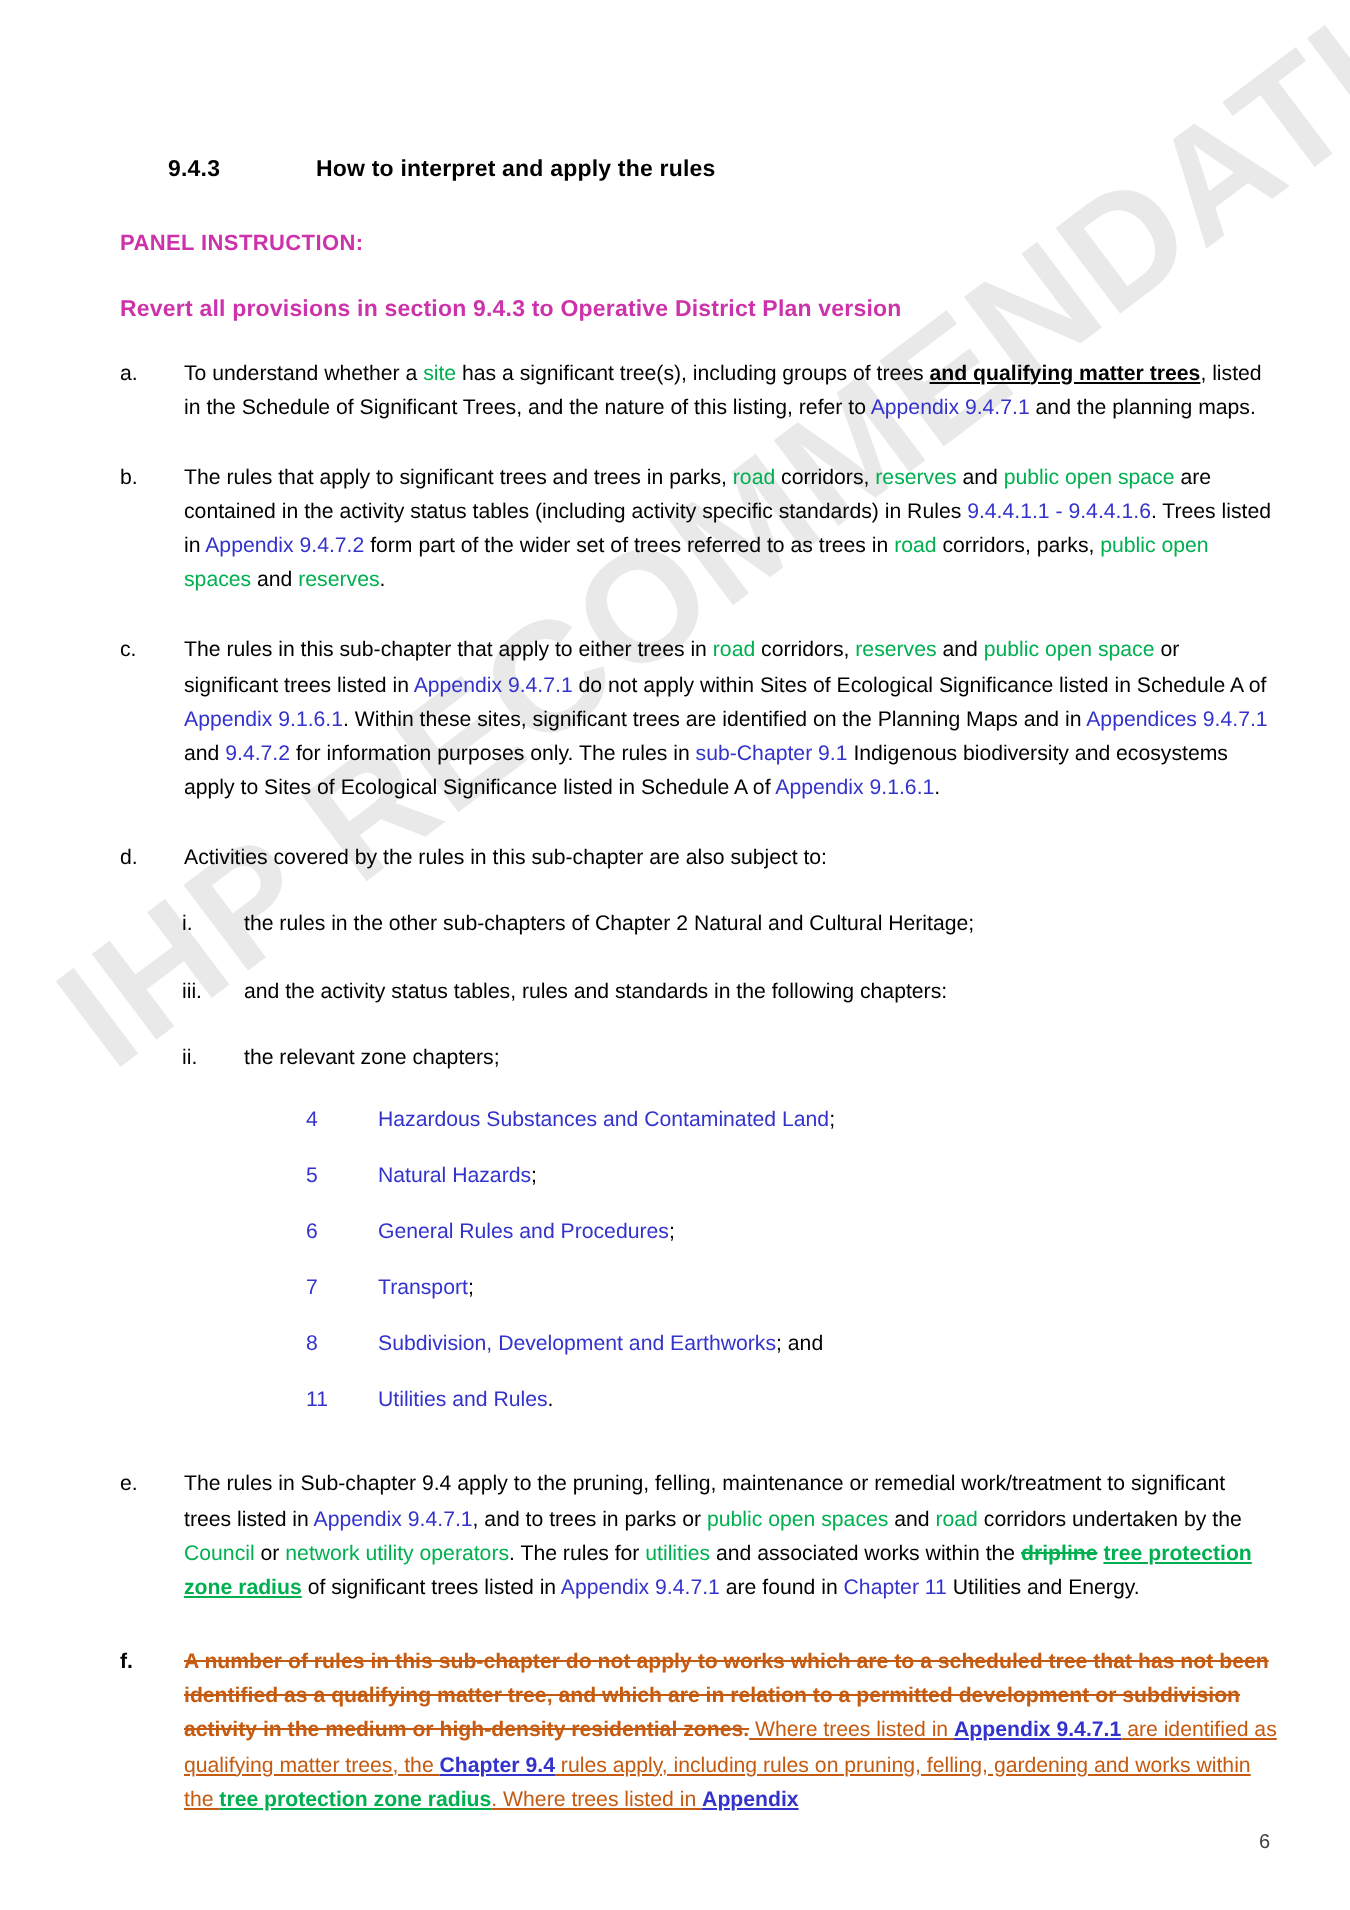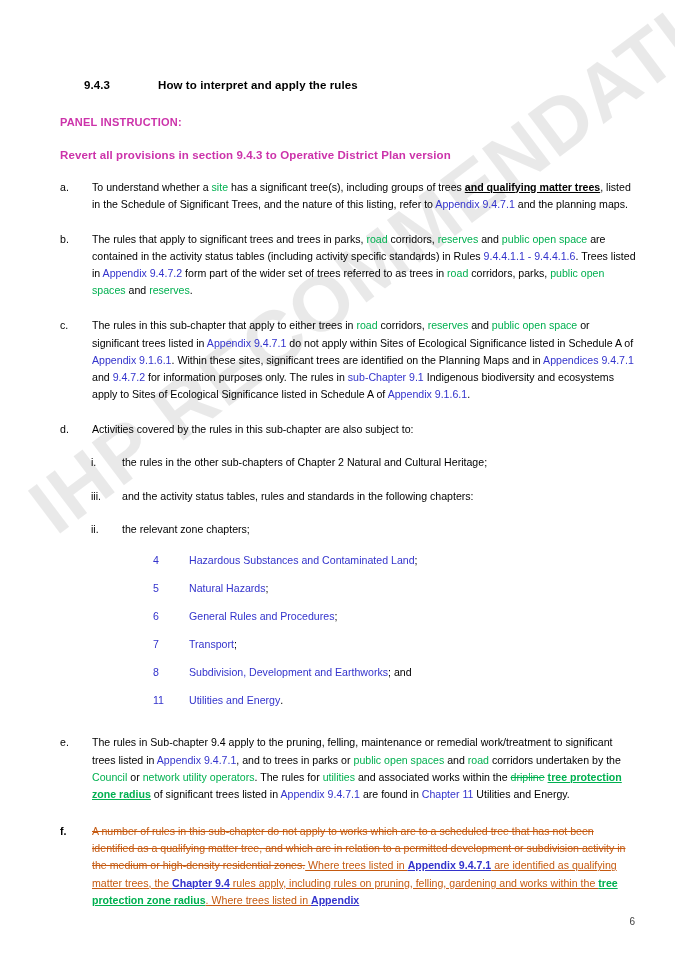--- a/index.html
+++ b/index.html
@@ -107,21 +107,21 @@
     font-weight: normal;
   }
   .chap-item .ctitle { color: #3333CC; }
   .chap-item .semi { color: #000; }
 
   .g { color: #00B050; text-align: right; }
   .b { color: #3333CC; }
   .o { color: #C55A11; }
   .bu { font-weight: bold; text-decoration: underline; }
   .u  { text-decoration: underline; }
-  .st { text-decoration: line-through; }
+  .st { text-decoration: line-through; font-weight: bold; }
   .g.st { text-decoration: line-through; }
   .o.st { text-decoration: line-through; }
   .o.u  { text-decoration: underline; }
   .b.bu { color: #3333CC; font-weight: bold; text-decoration: underline; }
   .g.bu { color: #00B050; font-weight: bold; text-decoration: underline; }
   .k.bu { color: #000; font-weight: bold; }
 
   .clause-f { margin-top: 20px; }
   .clause-f .body { color: #C55A11; }
 
@@ -206,21 +206,21 @@
           <span class="ctitle">Transport</span>
           <span class="semi">;</span>
       </div>
       <div class="chap-item">
         <span class="cnum">8</span>
           <span class="ctitle">Subdivision, Development and Earthworks</span>
           <span class="semi">; and</span>
       </div>
       <div class="chap-item">
         <span class="cnum">11</span>
-          <span class="ctitle">Utilities and Energy</span>
+          <span class="ctitle">Utilities and Rules</span>
           <span class="semi">.</span>
       </div>
     </div>
 
     <div class="clause" style="margin-top:26px;">
       <div class="marker">e.</div>
       <div class="body"><span>The rules in Sub-chapter 9.4 apply to the pruning, felling, maintenance or remedial work/treatment to significant trees listed in </span><span class="b">Appendix 9.4.7.1</span><span>, and to trees in parks or </span><span class="g">public open spaces</span><span> and </span><span class="g">road</span><span> corridors undertaken by the </span><span class="g">Council</span><span> or </span><span class="g">network utility operators</span><span>.  The rules for </span><span class="g">utilities</span><span> and associated works within the </span><span class="g st">dripline</span><span> </span><span class="g bu">tree protection zone radius</span><span> of significant trees listed in </span><span class="b">Appendix 9.4.7.1</span><span> are found in </span><span class="b">Chapter 11</span><span> Utilities and Energy.</span></div>
     </div>
 
     <div class="clause clause-f">

